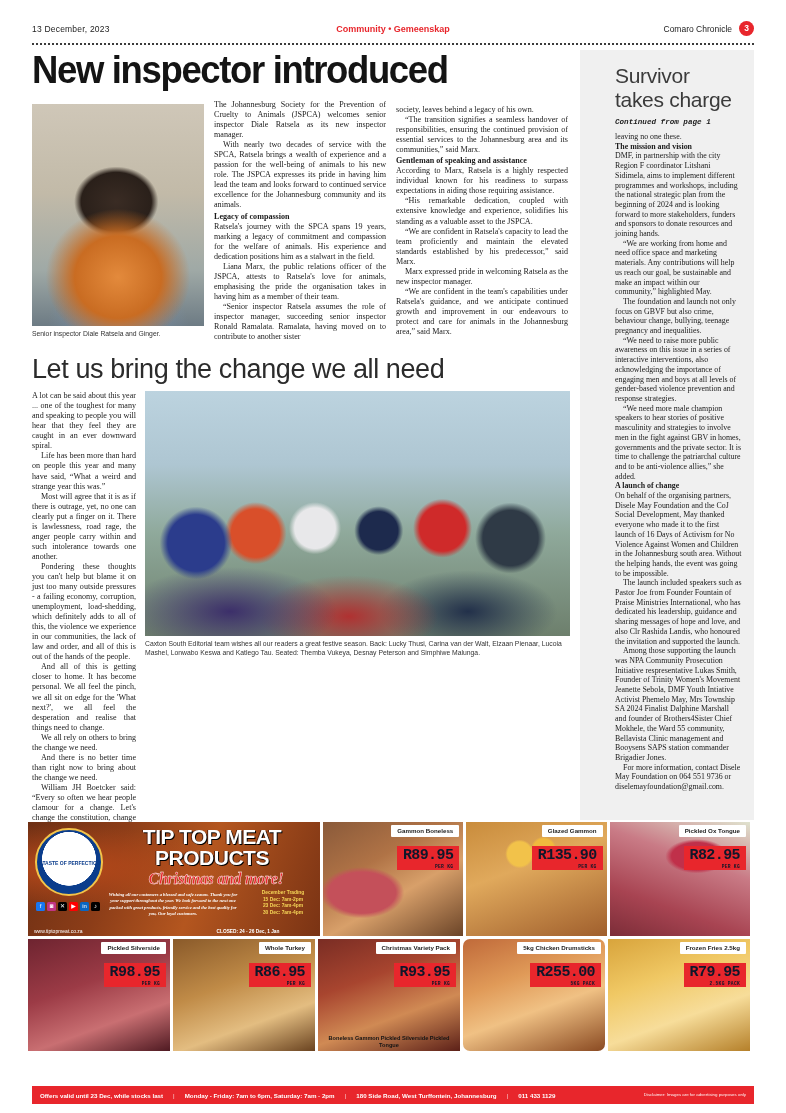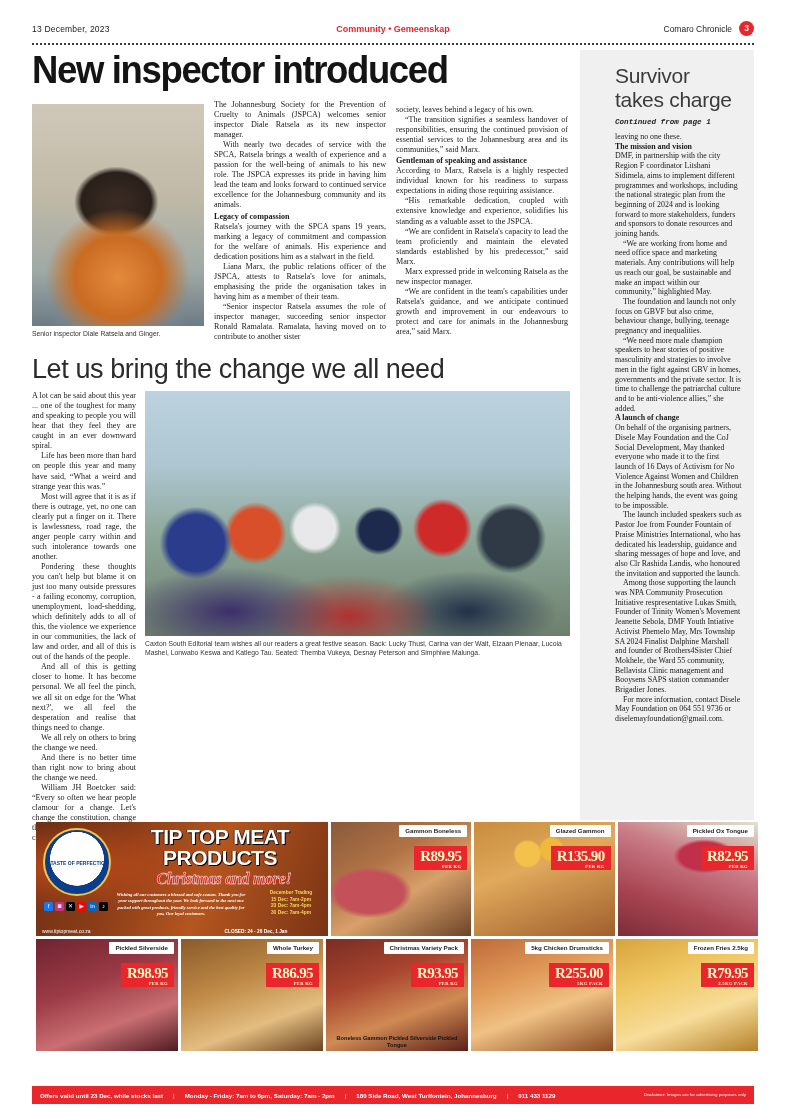--- a/index.html
+++ b/index.html
@@ -85,21 +85,21 @@
       radial-gradient(circle at 55% 57%, #1d2a4d 0 7%, rgba(29,42,77,0) 9%),
       radial-gradient(circle at 70% 56%, #cf2a2a 0 7%, rgba(207,42,42,0) 9%),
       radial-gradient(circle at 86% 60%, #2f3a46 0 7%, rgba(47,58,70,0) 9%),
       radial-gradient(ellipse 36% 26% at 20% 90%, #3c2f6a 0%, rgba(60,47,106,0) 70%),
       radial-gradient(ellipse 30% 24% at 48% 92%, #b03131 0%, rgba(176,49,49,0) 70%),
       radial-gradient(ellipse 30% 24% at 76% 90%, #22304a 0%, rgba(34,48,74,0) 70%),
       linear-gradient(#bcd3df 0%, #aec6d2 30%, #8fa99b 58%, #6d7f6c 100%);
   }
 
   
-  .advert { position:absolute; left:36px; top:822px; width:722px; height:260px; background:#fff; }
+  .advert { position:absolute; left:28px; top:822px; width:722px; height:260px; background:#fff; }
   .ad-row { display:flex; gap:3px; }
   .ad-row.r1 { height:114px; }
   .ad-row.r2 { height:112px; margin-top:3px; }
 
   .ad-brand {
     width:292px; position:relative; overflow:hidden;
     background:
       radial-gradient(ellipse at 12% 40%, #b8491a 0%, rgba(184,73,26,0) 45%),
       linear-gradient(110deg, #6d2f14 0%, #8c3d18 30%, #b4561f 58%, #7a3314 100%);
   }
@@ -138,22 +138,22 @@
   .ad-url { position:absolute; left:6px; bottom:2px; font-family:"Liberation Sans",sans-serif;
     font-size:5px; color:#fff; }
 
   .ad-cell { position:relative; overflow:hidden; flex:1; }
   .ad-label {
     position:absolute; right:4px; top:3px; background:#fff; padding:2px 6px;
     font-family:"Liberation Sans",sans-serif; font-size:6.2px; font-weight:700;
     color:#222; line-height:8px; text-align:center; border-radius:1px;
   }
   .ad-price {
-    position:absolute; right:4px; top:24px; background:#e8262c; color:#fef9c3;
-    font-family:Liberation Serif, serif; font-weight:700; font-size:15px;
+    position:absolute; right:4px; top:24px; background:#e8262c; color:#0f172a;
+    font-family:Liberation Mono, monospace; font-weight:700; font-size:15px;
     padding:2px 6px 1px 6px; line-height:16px; letter-spacing:-.6px;
   }
   .ad-price .unit { display:block; font-size:4.6px; letter-spacing:.3px; text-align:right; line-height:5px; }
   .ad-sub {
     position:absolute; left:0; right:0; bottom:2px; text-align:center;
     font-family:"Liberation Sans",sans-serif; font-size:5.6px; font-weight:700;
     color:#141414; line-height:7px;
   }
 
   .m-ham  { background:
@@ -162,21 +162,21 @@
   .m-glaze{ background:
       radial-gradient(circle at 38% 28%, #f2c24a 0 10%, rgba(242,194,74,0) 12%),
       radial-gradient(circle at 55% 24%, #f0b93e 0 9%, rgba(240,185,62,0) 11%),
       linear-gradient(160deg,#c98c3c 0%,#e0a95c 40%,#a05f2d 100%); }
   .m-tongue{ background:
       radial-gradient(ellipse 30% 20% at 62% 30%, #c0304a 0 60%, rgba(192,48,74,0) 75%),
       linear-gradient(200deg,#e0e3cf 0%,#c97b86 35%,#a84452 70%,#7c2d38 100%); }
   .m-silver{ background:linear-gradient(160deg,#6e2430 0%,#9c3b46 40%,#c96f72 70%,#4f1a22 100%); }
   .m-turkey{ background:linear-gradient(160deg,#8a5a2a 0%,#c08b47 40%,#e3bd81 70%,#6a4320 100%); }
   .m-variety{ background:linear-gradient(160deg,#7a2d24 0%,#a8452f 35%,#d08a54 65%,#5c2018 100%); }
-  .m-drum { background:linear-gradient(160deg,#c06a3a 0%,#e09a58 35%,#f0c184 60%,#8a4a22 100%); }
+  .m-drum { background:linear-gradient(160deg,#c06a3a 0%,#e09a58 35%,#f0c184 60%,#8a4a22 100%);border-radius:7px; }
   .m-fries{ background:linear-gradient(160deg,#d8a43c 0%,#f0c864 35%,#f7dd9a 65%,#b5802a 100%); }
 
   .ad-footer {
     position:absolute; left:32px; top:1086px; width:722px; height:18px;
     background:#e8262c; color:#fff;
     font-family:"Liberation Sans",sans-serif; font-size:6.2px; font-weight:700;
     display:flex; align-items:center; padding:0 8px; gap:10px;
   }
   .ad-footer .sep { opacity:.8; font-weight:400; }
   .ad-disc { margin-left:auto; font-size:4.4px; font-weight:400; text-align:right; line-height:5.4px; opacity:.95; }
@@ -280,20 +280,21 @@
   <div class="right-rail">
     <div class="rail-inner">
       <h2 class="rail-title">Survivor takes charge</h2>
       <div class="rail-cont">Continued from page 1</div>
       <div class="rail-body">
         <p class="first">leaving no one these.</p>
         <p class="sh">The mission and vision</p>
         <p class="first">DMF, in partnership with the city Region F coordinator Litshani Sidimela, aims to implement different programmes and workshops, including the national strategic plan from the beginning of 2024 and is looking forward to more stakeholders, funders and sponsors to donate resources and joining hands.</p>
         <p>“We are working from home and need office space and marketing materials. Any contributions will help us reach our goal, be sustainable and make an impact within our community,” highlighted May.</p>
         <p>The foundation and launch not only focus on GBVF but also crime, behaviour change, bullying, teenage pregnancy and inequalities.</p>
+        <p>“We need to raise more public awareness on this issue in a series of interactive interventions, also acknowledging the importance of engaging men and boys at all levels of gender-based violence prevention and response strategies.</p>
         <p>“We need more male champion speakers to hear stories of positive masculinity and strategies to involve men in the fight against GBV in homes, governments and the private sector. It is time to challenge the patriarchal culture and to be anti-violence allies,” she added.</p>
         <p class="sh">A launch of change</p>
         <p class="first">On behalf of the organising partners, Disele May Foundation and the CoJ Social Development, May thanked everyone who made it to the first launch of 16 Days of Activism for No Violence Against Women and Children in the Johannesburg south area. Without the helping hands, the event was going to be impossible.</p>
         <p>The launch included speakers such as Pastor Joe from Founder Fountain of Praise Ministries International, who has dedicated his leadership, guidance and sharing messages of hope and love, and also Clr Rashida Landis, who honoured the invitation and supported the launch.</p>
         <p>Among those supporting the launch was NPA Community Prosecution Initiative respresentative Lukas Smith, Founder of Trinity Women's Movement Jeanette Sebola, DMF Youth Intiative Activist Phemelo May, Mrs Township SA 2024 Finalist Dalphine Marshall and founder of Brothers4Sister Chief Mokhele, the Ward 55 community, Bellavista Clinic management and Booysens SAPS station commander Brigadier Jones.</p>
         <p>For more information, contact Disele May Foundation on 064 551 9736 or diselemayfoundation@gmail.com.</p>
       </div>
     </div>
   </div>
 

